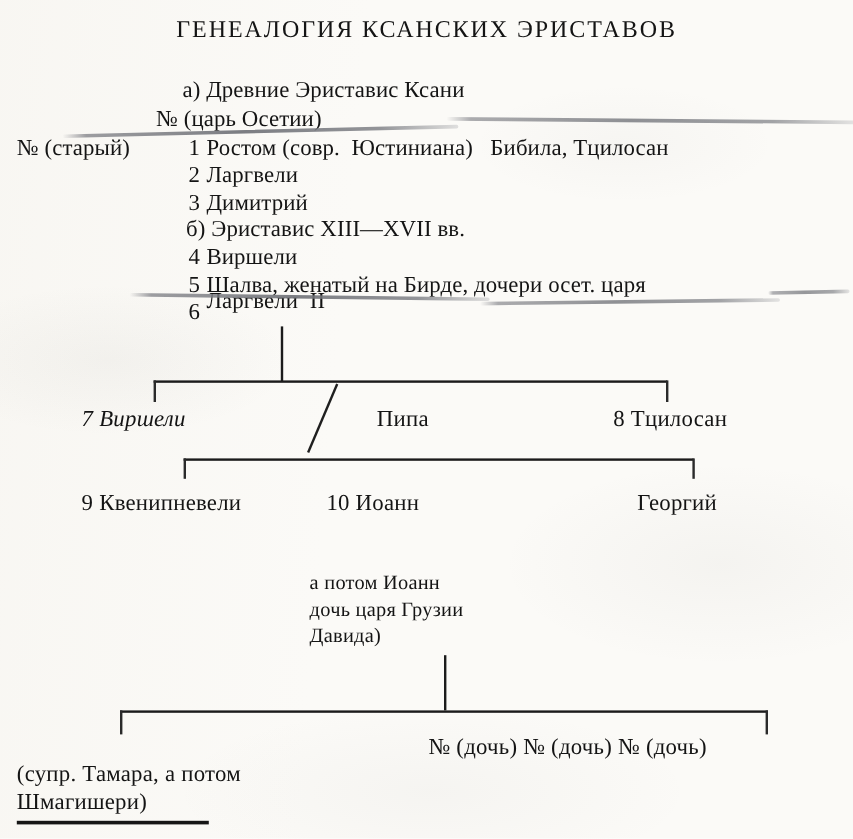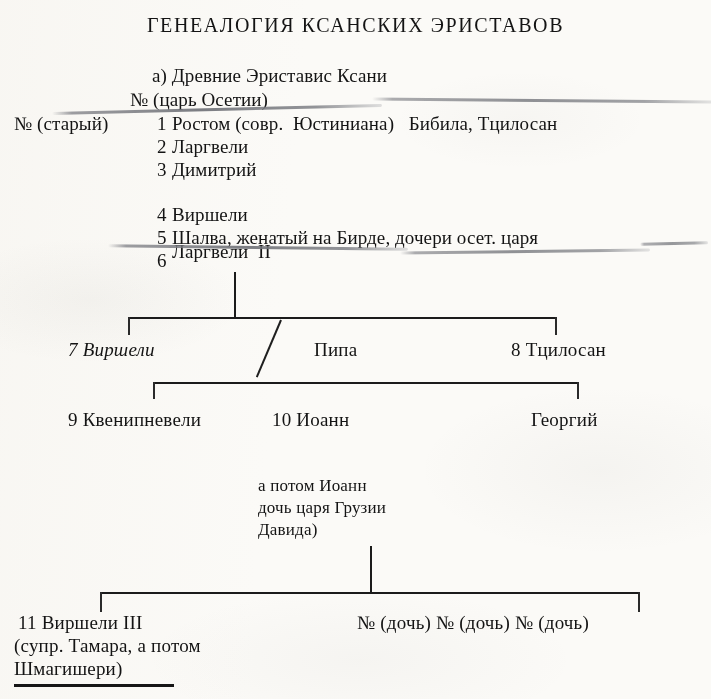--- a/index.html
+++ b/index.html
@@ -113,20 +113,21 @@
 
   <div class="txt body-line" style="left:157px; top:114px;">1</div>
   <div class="txt body-line" style="left:172px; top:114px;">Ростом (совр.  Юстиниана)   Бибила, Тцилосан</div>
 
   <div class="txt body-line" style="left:157px; top:137px;">2</div>
   <div class="txt body-line" style="left:172px; top:137px;">Ларгвели</div>
 
   <div class="txt body-line" style="left:157px; top:160px;">3</div>
   <div class="txt body-line" style="left:172px; top:160px;">Димитрий</div>
 
+  <div class="txt body-line" style="left:155px; top:182px;">б) Эриставиc XIII—XVII вв.</div>
 
   <div class="txt body-line" style="left:157px; top:205px;">4</div>
   <div class="txt body-line" style="left:172px; top:205px;">Виршели</div>
 
   <div class="txt body-line" style="left:157px; top:228px;">5</div>
   <div class="txt body-line" style="left:172px; top:228px;">Шалва, женатый на Бирде, дочери осет. царя</div>
 
   <div class="txt body-line" style="left:157px; top:251px;">6</div>
   <div class="txt body-line" style="left:172px; top:242px;">Ларгвели  II</div>
 
@@ -158,21 +159,20 @@
   <div class="txt note-line" style="left:258px; top:477px;">а потом Иоанн</div>
   <div class="txt note-line" style="left:258px; top:499px;">дочь царя Грузии</div>
   <div class="txt note-line" style="left:258px; top:521px;">Давида)</div>
 
   <div class="vbar" style="left:370px; top:546px; height:46px;"></div>
 
   <div class="hbar" style="left:100px; top:592px; width:540px;"></div>
   <div class="vbar thin" style="left:100px; top:592px; height:20px;"></div>
   <div class="vbar thin" style="left:638px; top:592px; height:20px;"></div>
 
-  <div class="txt node-line" style="left:18px; top:613px;">11 Виршели III</div>
   <div class="txt node-line" style="left:14px; top:636px;">(супр. Тамара, а потом</div>
   <div class="txt node-line" style="left:14px; top:659px;">Шмагишери)</div>
 
   <div class="txt node-line" style="left:357px; top:613px;">№ (дочь) № (дочь) № (дочь)</div>
 
   <div class="underline-hard" style="left:14px; top:684px; width:160px;"></div>
 
 </div>
 
 </body></html>

